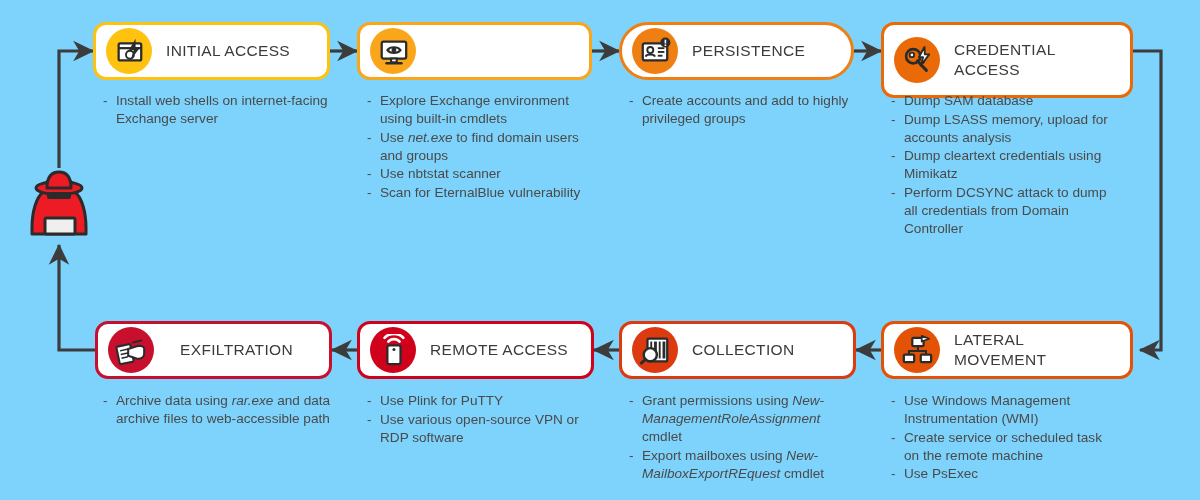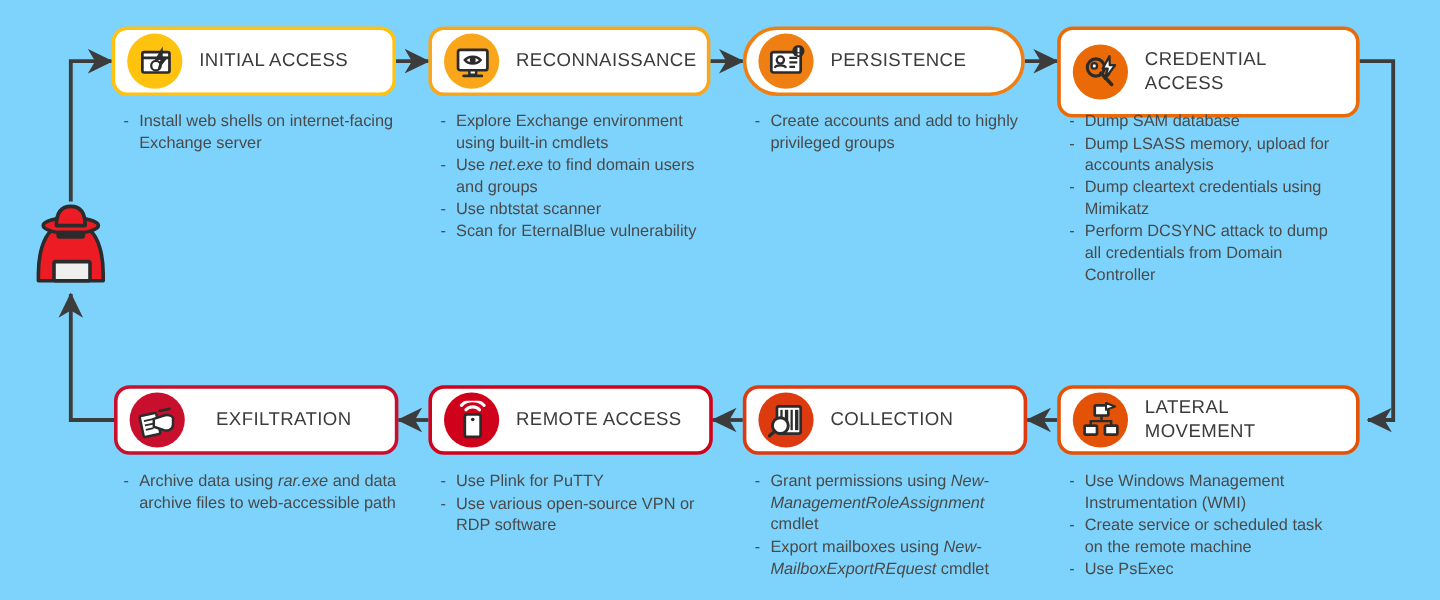--- a/index.html
+++ b/index.html
@@ -154,21 +154,20 @@
       <div class="stage" style="left: 357px; top: 22px; width: 235px; height: 58px; border-color: rgb(250, 166, 26);">
         <div class="stage-icon" style="background: rgb(250, 166, 26);">
           <svg width="32" height="32" viewBox="0 0 34 34">
             <rect x="5" y="7" width="26" height="18" rx="2" stroke="#2b2b2b" stroke-width="2.4" fill="#fff" stroke-linejoin="round"></rect>
             <path d="M11 16 C14 12 22 12 25 16 C22 20 14 20 11 16 Z" fill="none" stroke="#2b2b2b" stroke-width="2.2"></path>
             <circle cx="18" cy="16" r="2.6" fill="#2b2b2b"></circle>
             <rect x="15" y="25" width="6" height="4" fill="#fff" stroke="#2b2b2b" stroke-width="2.2"></rect>
             <line x1="10" y1="30" x2="26" y2="30" stroke="#2b2b2b" stroke-width="2.6" stroke-linecap="round"></line>
           </svg>
         </div>
-        <div class="stage-label">RECONNAISSANCE</div>
       </div>
       <div class="bullets" style="left: 367px; top: 92px; width: 232px;">
         <div class="bullet-row">
           <span class="bullet-dash">-</span>
           <span class="bullet-text"><span>Explore Exchange environment using built-in cmdlets</span></span>
         </div>
         <div class="bullet-row">
           <span class="bullet-dash">-</span>
           <span class="bullet-text"><span>Use </span><i>net.exe</i><span> to find domain users and groups</span></span>
         </div>

